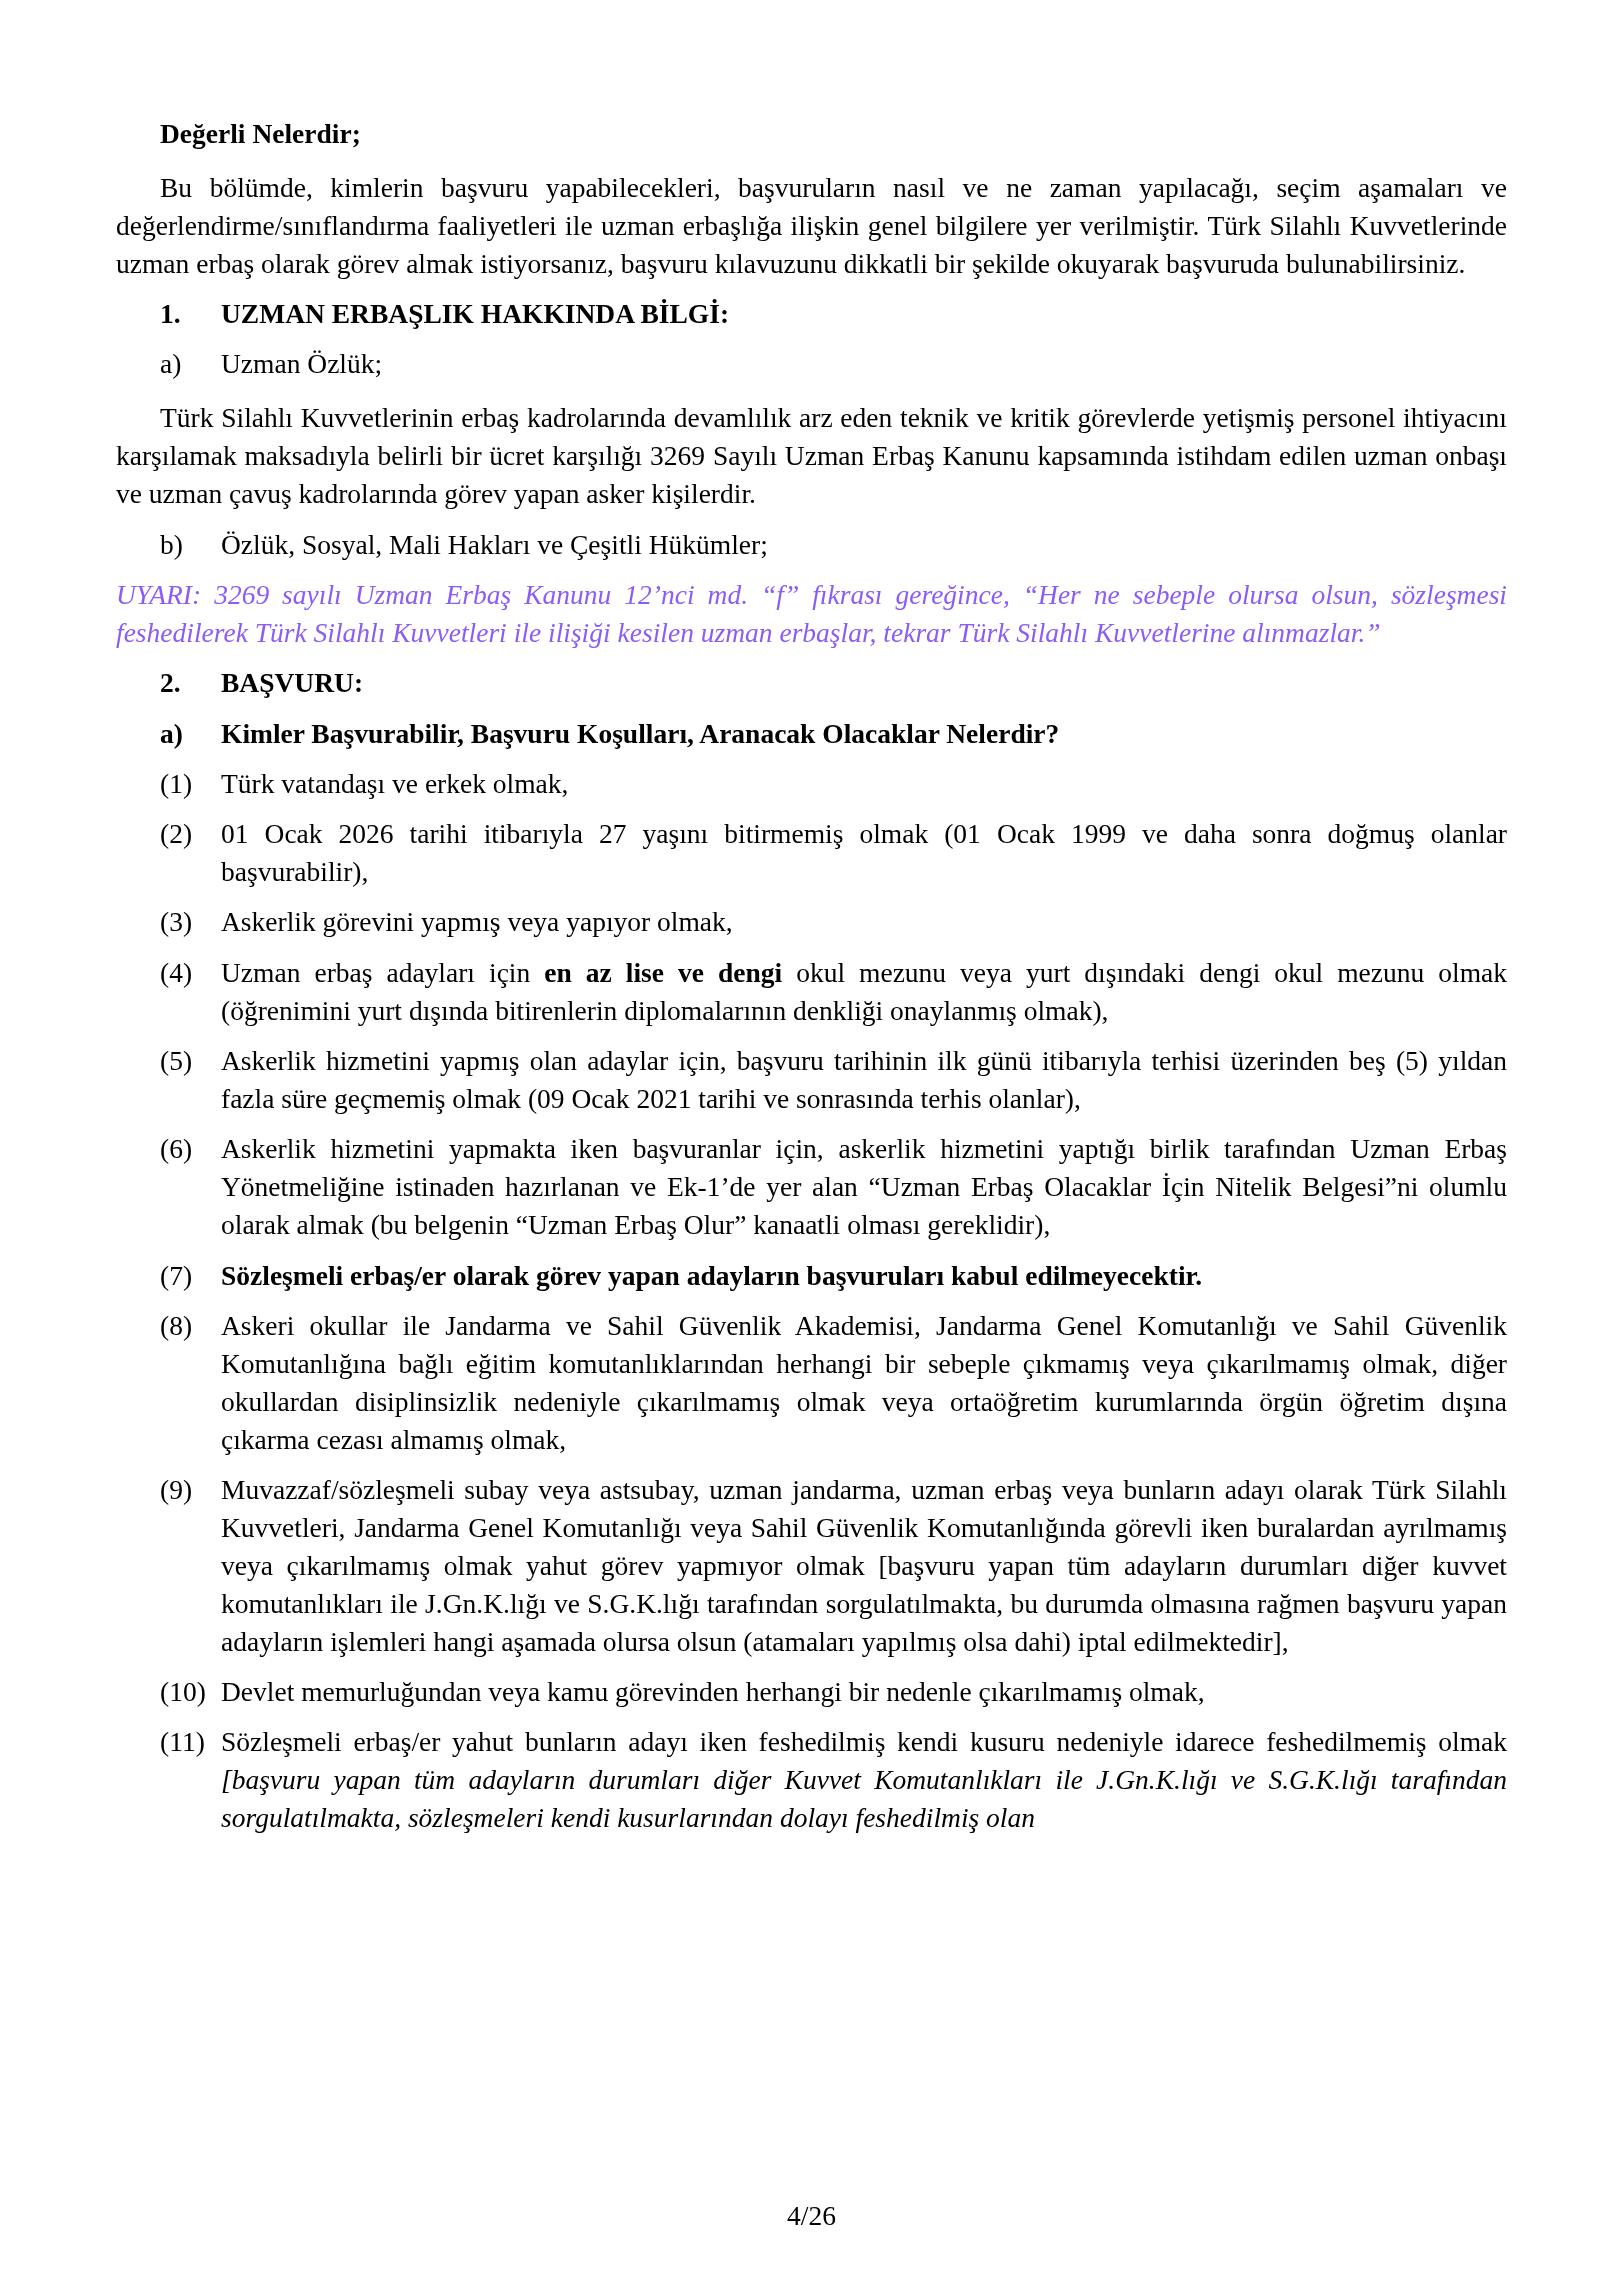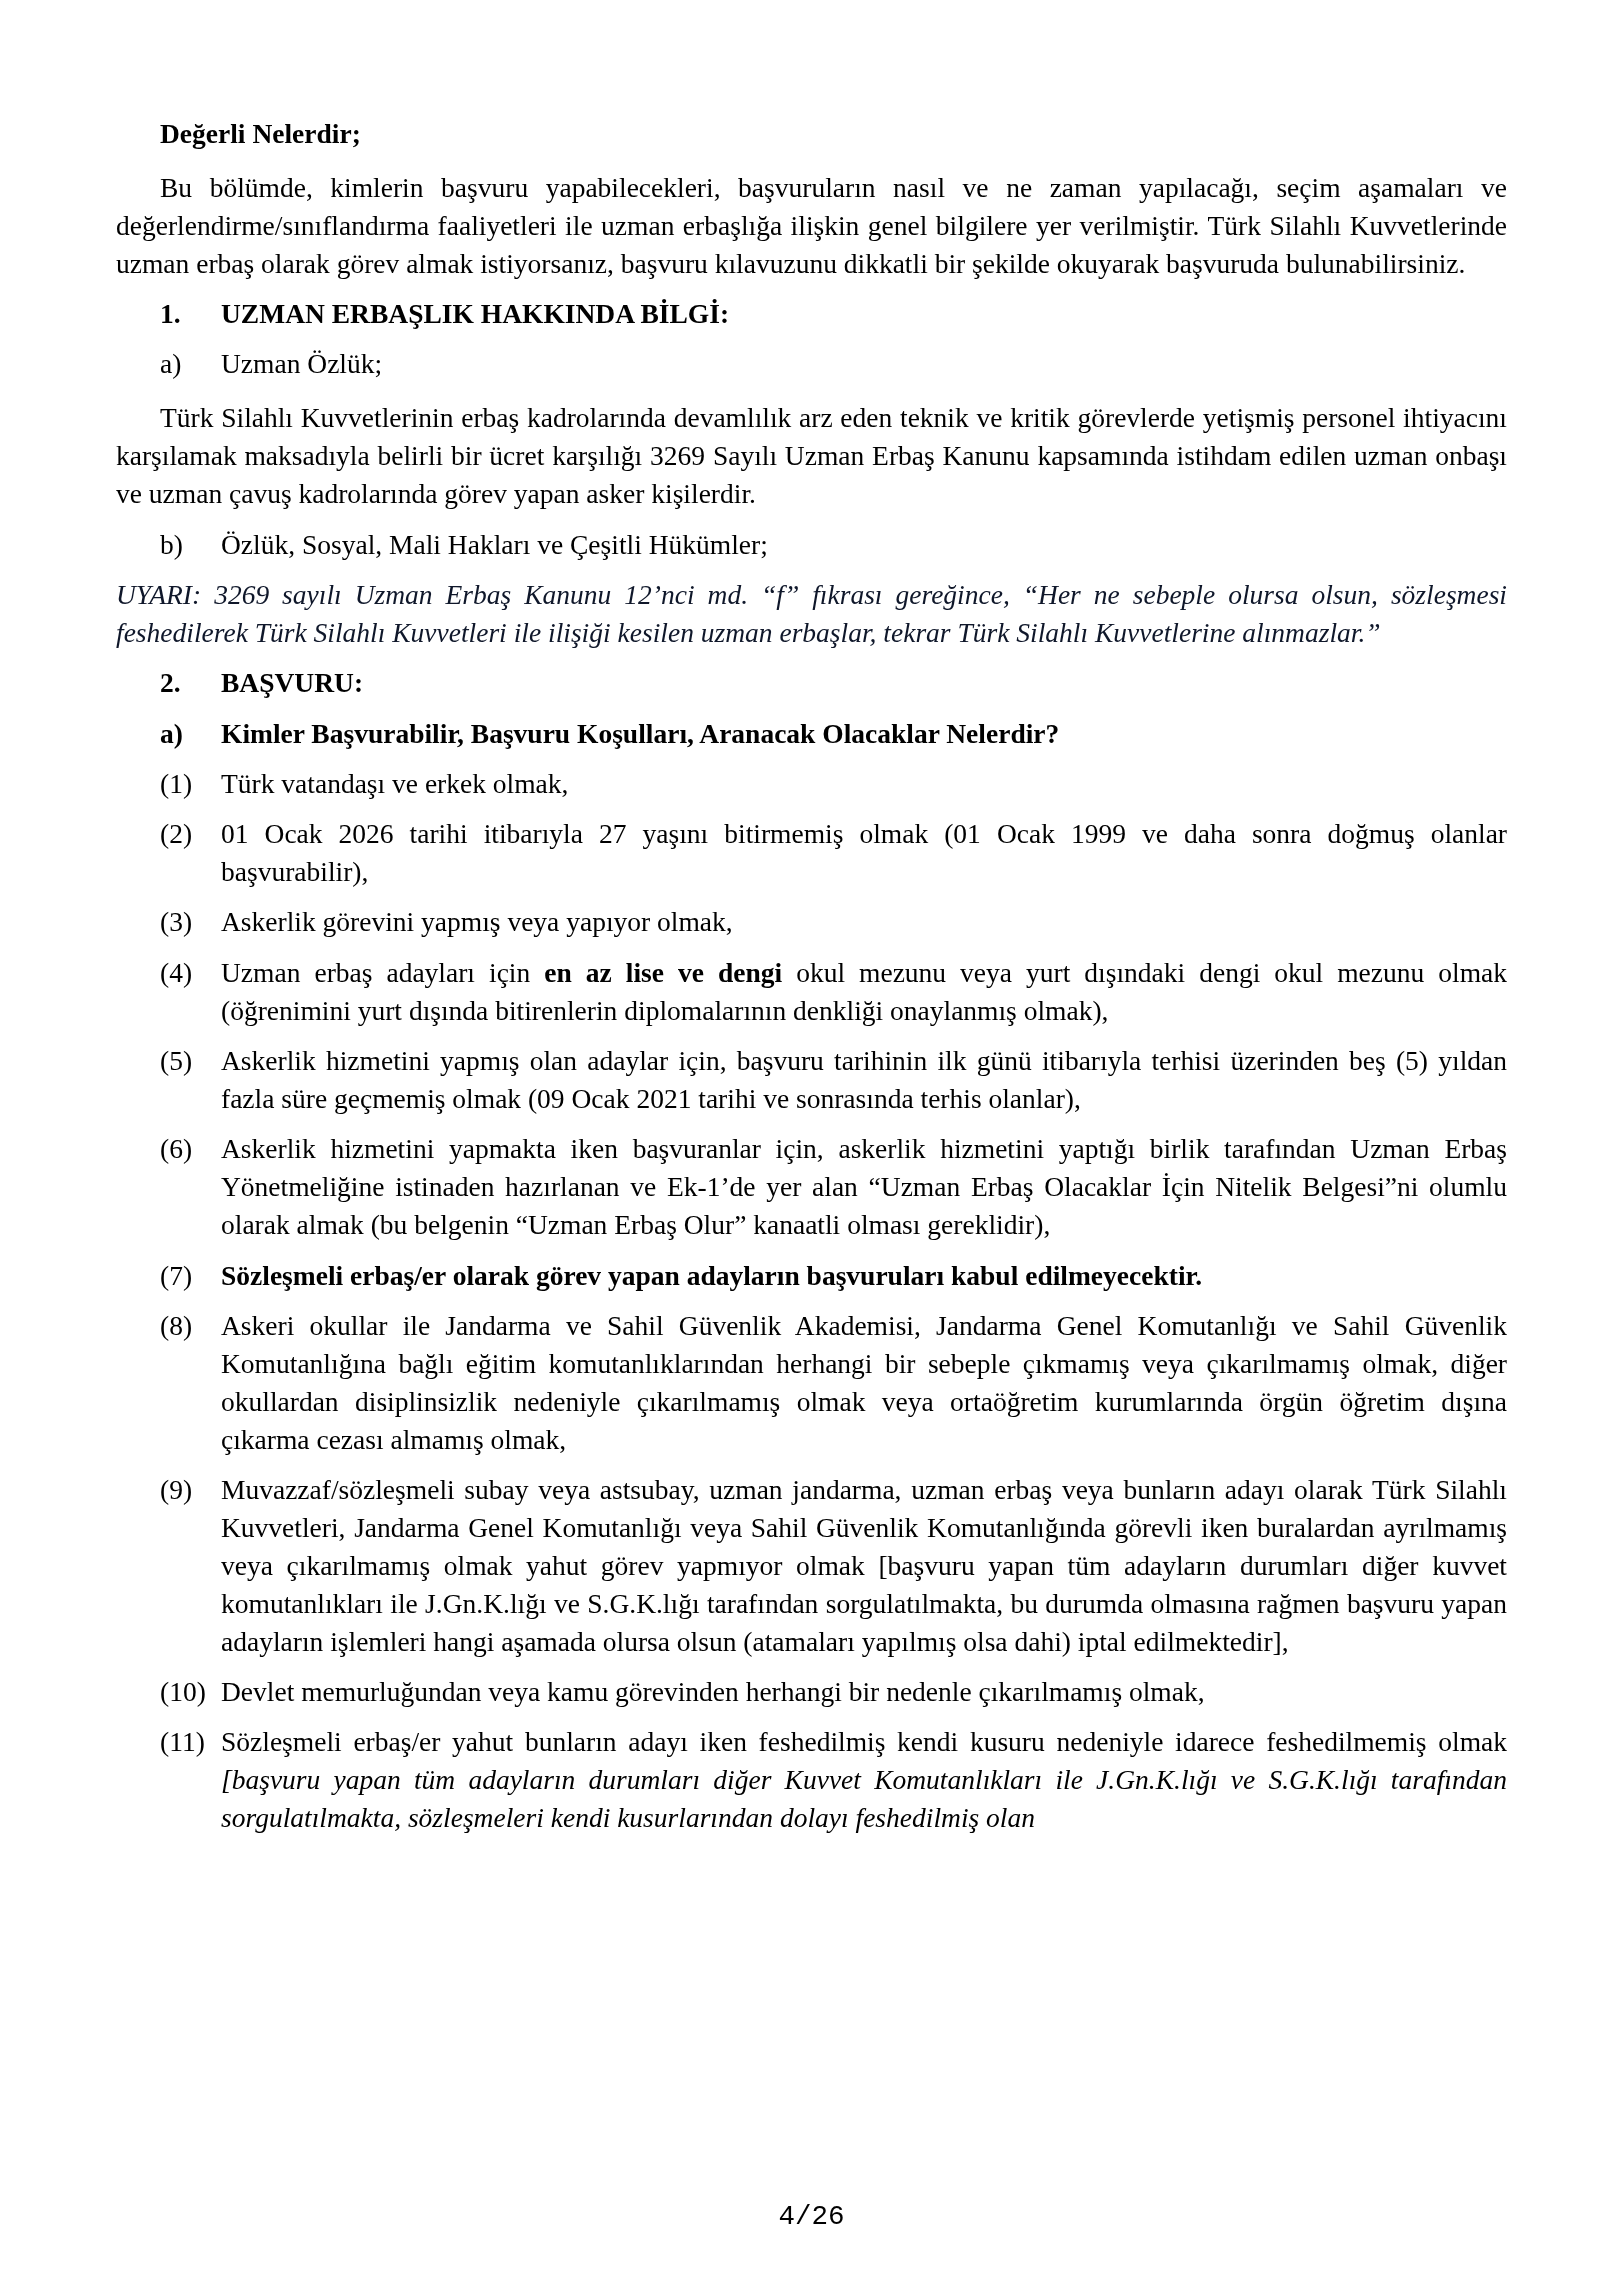--- a/index.html
+++ b/index.html
@@ -31,21 +31,21 @@
     text-indent: 44px;
     margin-top: 16px;
   }
   .bold {
     font-weight: bold;
   }
   .italic {
     font-style: italic;
   }
   .warning {
-    color: #0f172a;
+    color: #8b5cf6;
     font-style: italic;
     margin: 0 0 12.4px 0;
     text-align: justify;
   }
   
   .row {
     display: flex;
     align-items: flex-start;
     margin: 0 0 12.4px 0;
   }
@@ -67,21 +67,21 @@
     margin: 0 0 12.4px 0;
     padding-left: 44px;
   }
   .footer {
     position: absolute;
     left: 0;
     right: 0;
     bottom: 63px;
     text-align: center;
     font-size: 27.5px;
-    font-family: Liberation Mono, monospace;
+    font-family: Liberation Serif, serif;
   }
 </style>
 </head>
 <body>
 
 <div class="page">
   <div class="doc">
 
     <p class="greeting">Değerli Nelerdir;</p>
 

